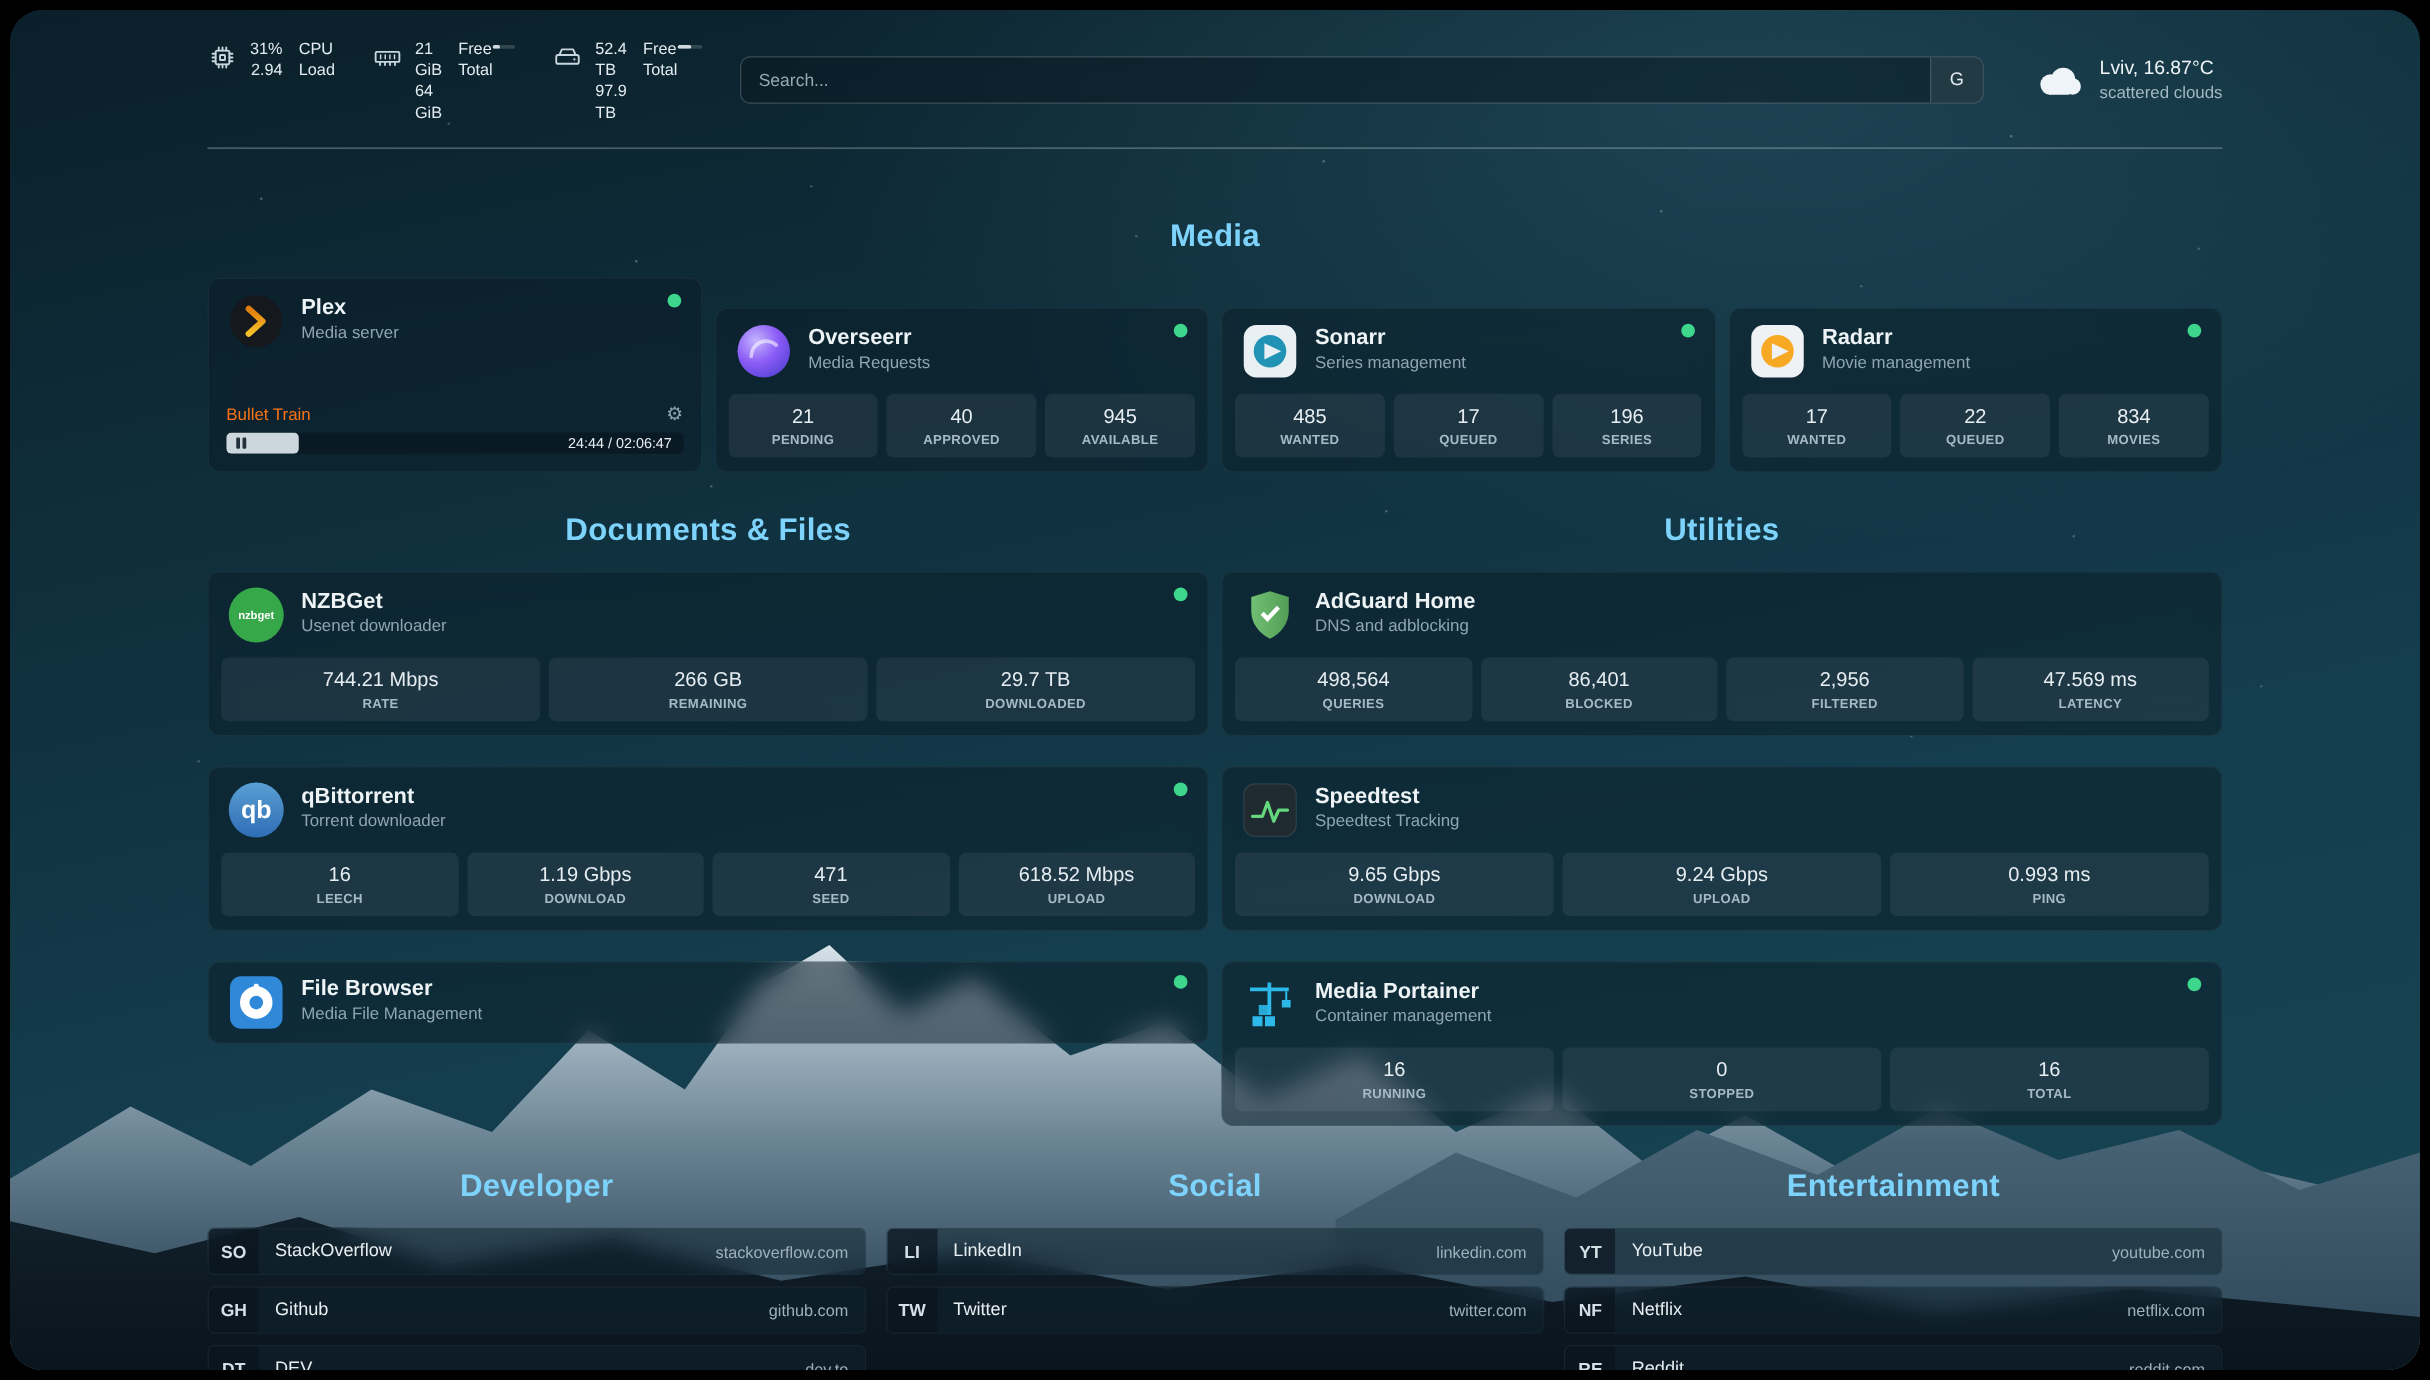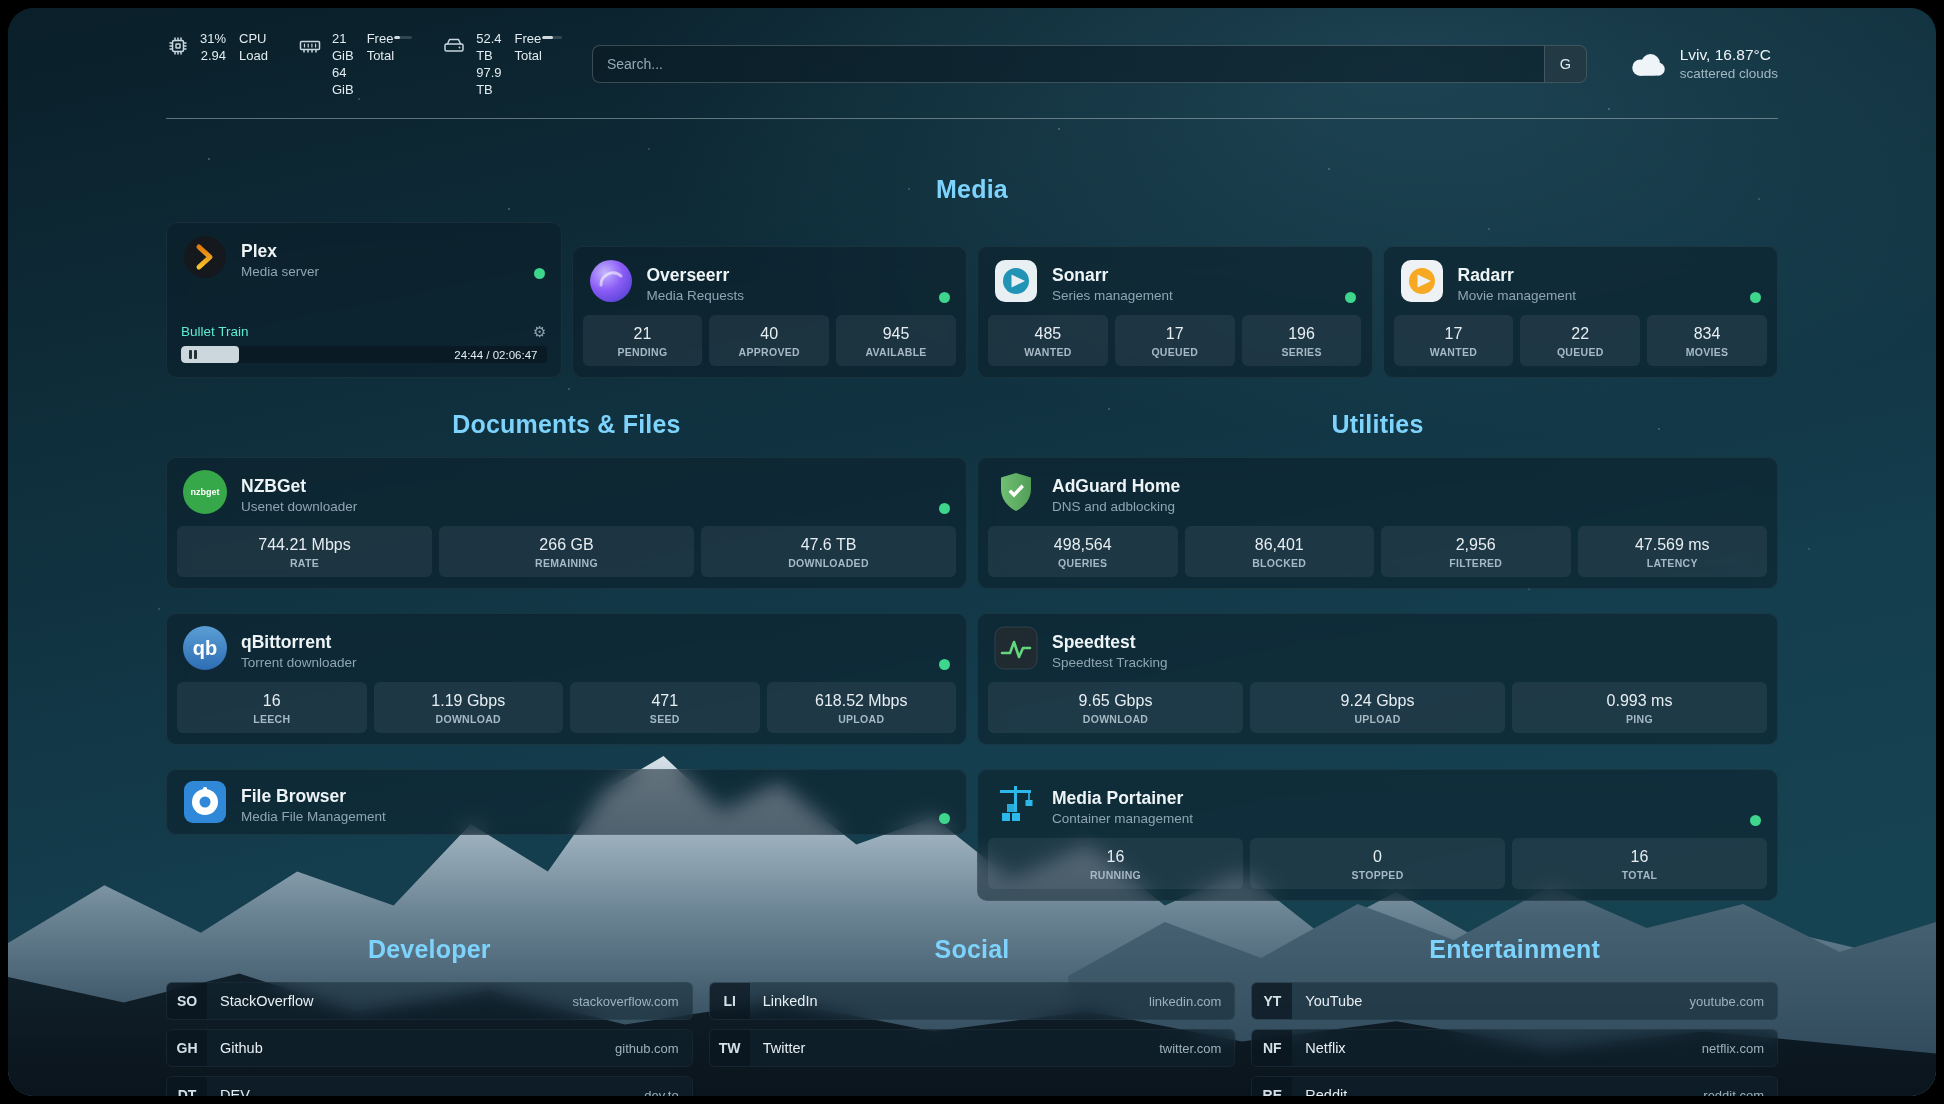--- a/index.html
+++ b/index.html
@@ -73,41 +73,41 @@
   
   .grid4 { display:grid; grid-template-columns:repeat(4,1fr); gap:10px; }
   .cols2 { display:grid; grid-template-columns:1fr 1fr; gap:10px; margin-top:32px; }
   .sec-media { margin-top:56px; }
 
   .card { position:relative; display:flex; flex-direction:column; min-height:132px;
     background:rgba(11,30,40,.54); border:1px solid rgba(255,255,255,.055); border-radius:10px;
     backdrop-filter:blur(10px); cursor:pointer; }
   .card + .card { margin-top:24px; }
   .card.compact { min-height:64px; justify-content:center; }
-  .card-head { display:flex; align-items:flex-end; gap:14px; padding:12px 16px 10px; }
+  .card-head { display:flex; align-items:flex-start; gap:14px; padding:12px 16px 10px; }
   .card.compact .card-head { padding:10px 16px; }
   .svc-icon { width:44px; height:44px; flex:none; display:flex; align-items:center; justify-content:center; }
   .svc-meta { display:flex; flex-direction:column; }
   .svc-name { font-size:17.5px; font-weight:600; color:#eef4f6; line-height:21px; }
   .svc-desc { font-size:13.5px; color:#8fa6b2; margin-top:2px; }
   .dot { width:11px; height:11px; border-radius:50%; margin-left:auto; flex:none; }
 
   .stats { display:flex; gap:7px; padding:2px 10px 11px; margin-top:auto; }
   .stat { flex:1; background:rgba(235,245,250,.07); border-radius:6px; padding:9px 4px 8px; text-align:center; }
   .stat .v { font-size:16px; color:#e7eef2; line-height:19px; }
   .stat .l { font-size:10.5px; font-weight:700; letter-spacing:.3px; color:#a6bac5; margin-top:3px; }
 
   .icon-circle { width:44px; height:44px; border-radius:50%; display:flex; align-items:center; justify-content:center; }
   .nzb { background:#36a849; } .nzb span { color:#fff; font-size:9px; font-weight:700; }
   .qb { background:linear-gradient(180deg,#5a9fd4,#2e6db4); } .qb span { color:#fff; font-size:20px; font-weight:700; }
 
   
   .player { padding:0 14px 14px; margin-top:auto; }
   .player-head { display:flex; align-items:center; justify-content:space-between; margin-bottom:7px; }
-  .player-title { font-size:13.5px; color:#5eead4; }
+  .player-title { font-size:13.5px; color:#f97316; }
   .gear { font-size:15px; color:#8ea4b0; cursor:pointer; line-height:1; }
   .player-bar { position:relative; height:17px; border-radius:4px; background:rgba(6,16,24,.5); overflow:hidden; }
   .player-fill { position:absolute; top:0; left:0; bottom:0; border-radius:4px; background:#ccd7dd; }
   .pause { position:absolute; left:8px; top:0; bottom:0; display:flex; align-items:center; gap:2.5px; z-index:2; cursor:pointer; }
   .pause i { display:block; width:2.5px; height:9px; background:#223039; border-radius:1px; }
   .ptime { position:absolute; right:9px; top:50%; transform:translateY(-50%); font-size:11.5px; color:#e6edf1; z-index:2; }
 
   
   .bookmarks { display:grid; grid-template-columns:repeat(3,1fr); gap:16px; margin-top:34px; }
   .bm-row { display:flex; align-items:center; height:38px; margin-bottom:9px; border-radius:6px;
@@ -391,21 +391,21 @@
           <div class="stats">
             <div class="stat">
                 <div class="v">744.21 Mbps</div>
                 <div class="l">RATE</div>
               </div>
             <div class="stat">
                 <div class="v">266 GB</div>
                 <div class="l">REMAINING</div>
               </div>
             <div class="stat">
-                <div class="v">47.6 TB</div>
+                <div class="v">29.7 TB</div>
                 <div class="l">DOWNLOADED</div>
               </div>
           </div>
         </div>
 
         <div class="card">
           <div class="card-head">
             <div class="svc-icon">
               <div class="icon-circle qb">
                   <span>qb</span>

